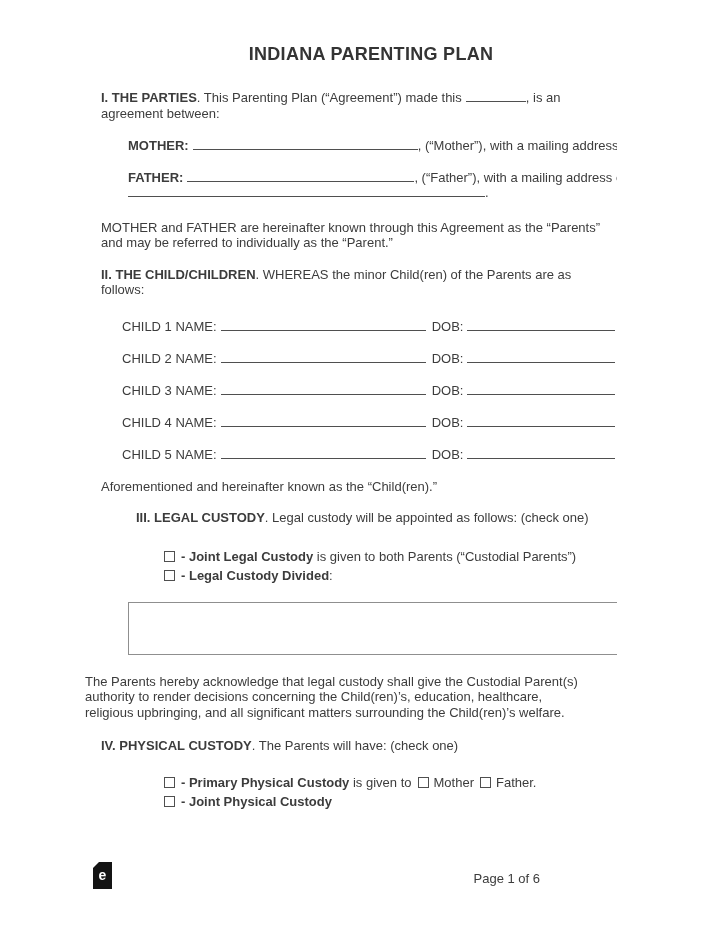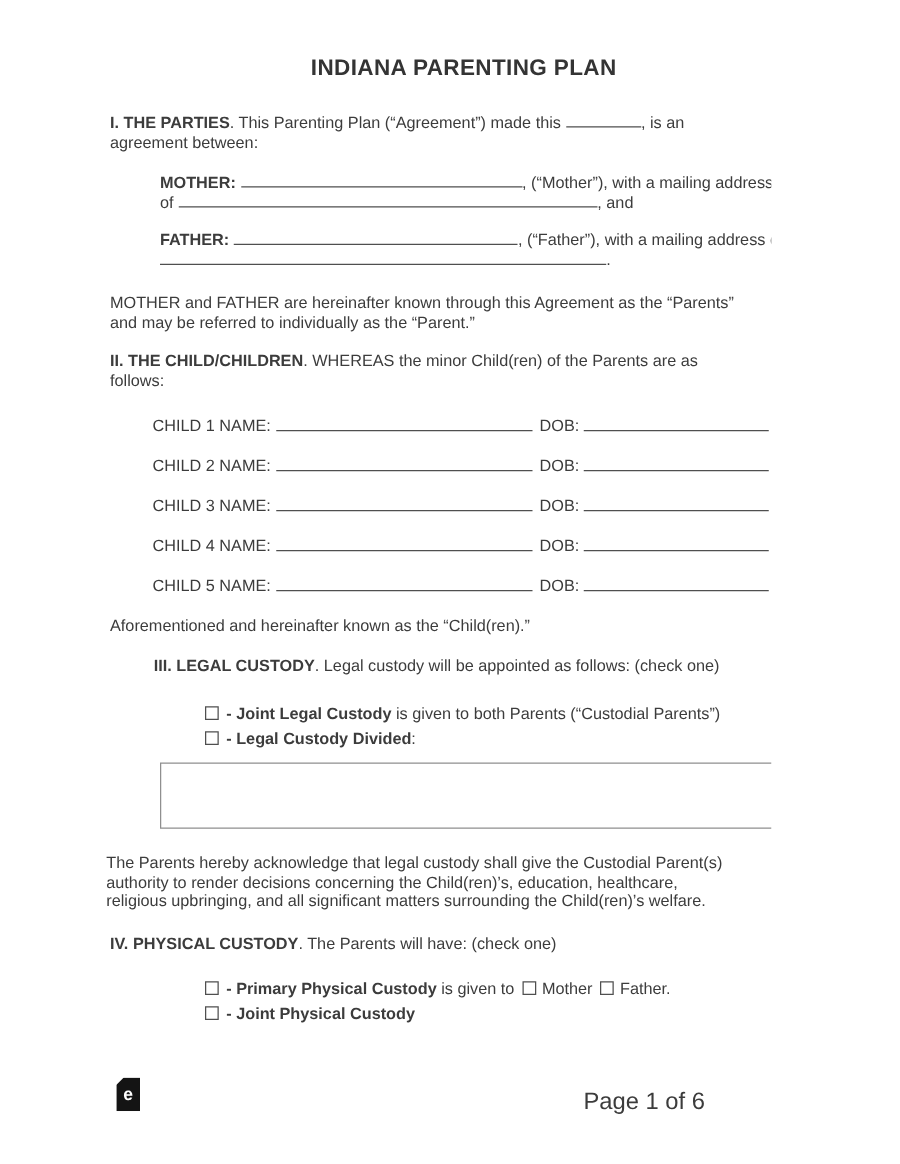--- a/index.html
+++ b/index.html
@@ -3,21 +3,21 @@
 <meta charset="utf-8">
 <style>
   html,body { margin:0; padding:0; background:#ffffff; }
   .page {
     position:relative; width:617px; height:931px; background:#ffffff;
     font-family:"Liberation Sans","DejaVu Sans",sans-serif;
     font-size:13px; color:#3c3c3c; overflow:hidden;
   }
   .content { position:absolute; left:85px; top:44px; width:572px; }
   .title { font-size:18px; font-weight:bold; text-align:center; letter-spacing:0.3px; margin:0 0 25px 0; color:#343434; }
-  .para { margin:3px; }
+  .para { margin:16px; }
   .ln { line-height:15.5px; white-space:nowrap; }
   .opt { line-height:19.5px; white-space:nowrap;padding-left:36px; }
   .b { font-weight:bold; }
   .indent { margin-left:43px; }
   .blank { display:inline-block; height:11px; border-bottom:1px solid #4f4f4f; margin-left:4px; }
   .blank.nolm { margin-left:0; }
   .cb { display:inline-block; width:9px; height:9px; border:1px solid #4f4f4f; background:#fff; vertical-align:-1px; }
   .cb.lead { margin-right:6px; }
   .cb.mid { margin:0 5px 0 6px; }
   .p-parties { margin-bottom:17px; }
@@ -30,38 +30,37 @@
   .p-sec3 { margin-bottom:21px;padding-left:35px; }
   .custody-box { margin-left:43px; margin-top:10px; width:504px; height:51px; border:1px solid #8f8f8f; background:#fff; }
   .p-ack { margin:19px 0 18px 0; }
   .p-sec4 { margin-bottom:19px; }
   .logo {
     position:absolute; left:93px; top:862px; width:19px; height:27px;
     background:#141414; color:#ffffff; font-weight:bold; font-size:14px;
     text-align:center; line-height:27px;
     clip-path:polygon(0 6px, 6px 0, 100% 0, 100% 100%, 0 100%);
   }
-  .pagenum { position:absolute; top:871px; right:53px; font-size:19px; color:#3c3c3c; }
+  .pagenum { position:absolute; top:871px; right:77px; font-size:13px; color:#3c3c3c; }
 </style>
 </head>
 <body>
 
 <div class="page">
   <div class="content">
 
     <div class="title">INDIANA PARENTING PLAN</div>
 
     <div class="para p-parties">
       <div class="ln"><span class="b">I. THE PARTIES</span><span>. This Parenting Plan (“Agreement”) made this</span><span class="blank" style="width:60px"></span><span>, is an</span></div>
       <div class="ln">agreement between:</div>
     </div>
 
     <div class="para p-mother indent">
       <div class="ln"><span class="b">MOTHER:</span><span class="blank" style="width:225px"></span><span>, (“Mother”), with a mailing address</span></div>
-      <div class="ln"><span>of</span><span class="blank" style="width:335px"></span><span>, and</span></div>
     </div>
 
     <div class="para p-father indent">
       <div class="ln"><span class="b">FATHER:</span><span class="blank" style="width:227px"></span><span>, (“Father”), with a mailing address of</span></div>
       <div class="ln"><span class="blank nolm" style="width:357px"></span><span>.</span></div>
     </div>
 
     <div class="para p-parents-note">
       <div class="ln">MOTHER and FATHER are hereinafter known through this Agreement as the “Parents”</div>
       <div class="ln">and may be referred to individually as the “Parent.”</div>

